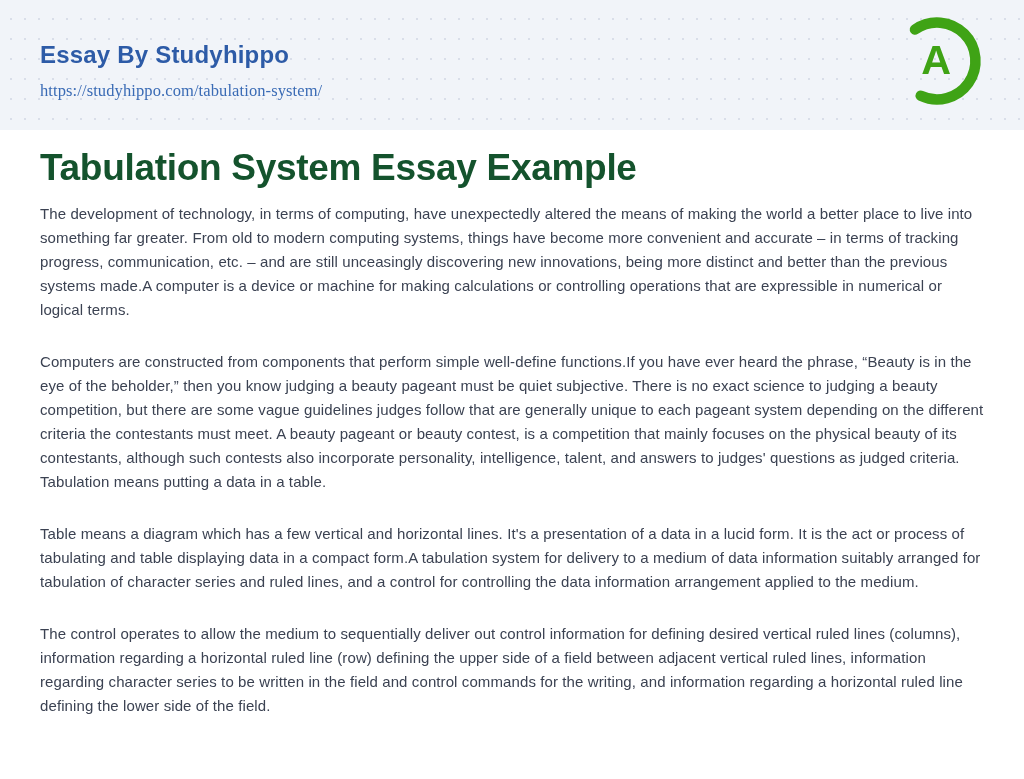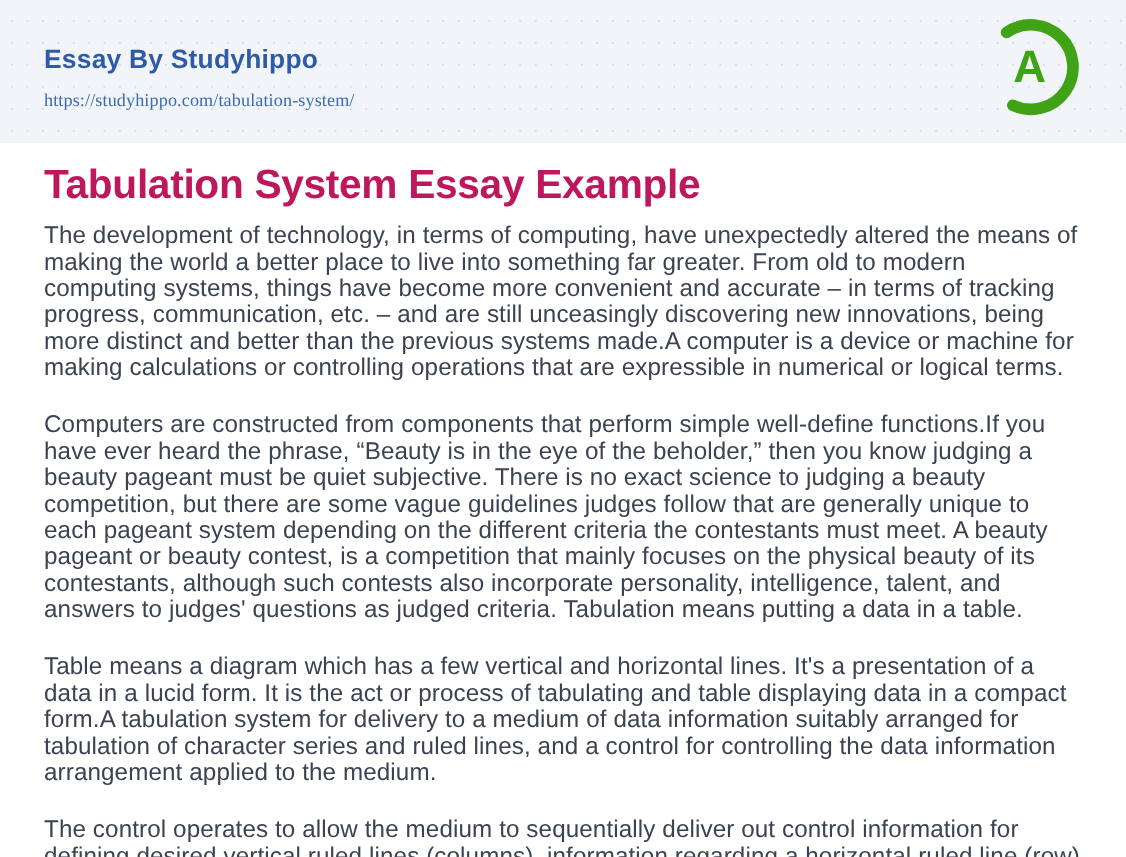--- a/index.html
+++ b/index.html
@@ -48,27 +48,27 @@
   }
 
   
   .article {
     padding: 0 40px;
   }
   .essay-title {
     margin: 17px 0 12px 0;
     font-size: 37px;
     font-weight: bold;
-    color: #be185d;
+    color: #14532d;
     letter-spacing: -0.3px;
     line-height: 1.15;
   }
   .essay-paragraph {
     max-width: 946px;
-    font-size: 22px;
+    font-size: 15px;
     line-height: 24px;
     color: #3b4252;
     letter-spacing: 0.1px;
     margin-bottom: 28px;
   }
 </style>
 </head>
 <body>
 
 <div class="page">

